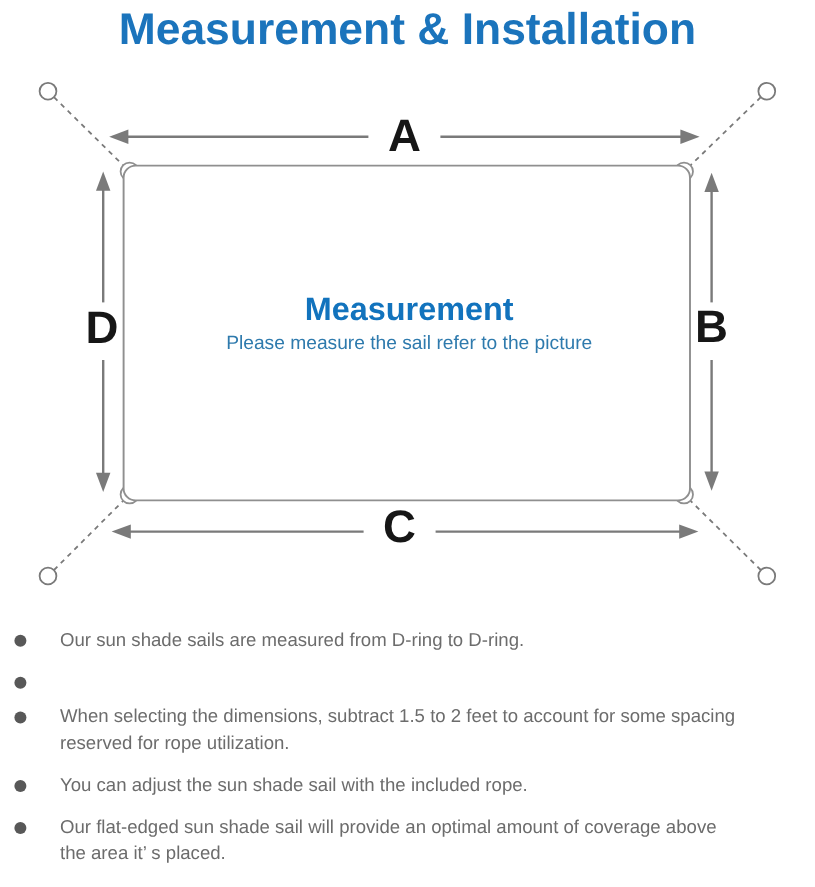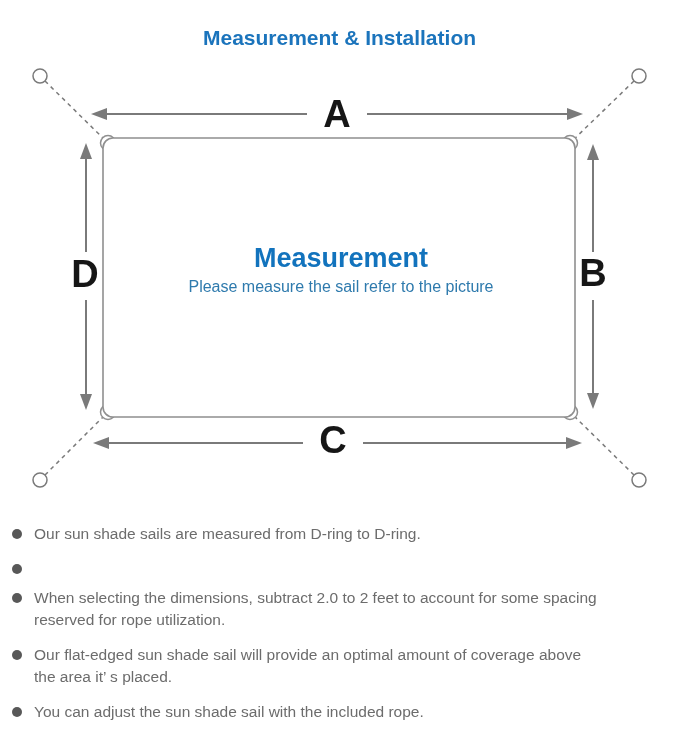--- a/index.html
+++ b/index.html
@@ -12,24 +12,24 @@
     font-family: "Liberation Sans", sans-serif;
   }
   .page {
     width: 679px;
     height: 739px;
     position: relative;
     background: #ffffff;
   }
   .page-title {
     height: 52px;
-    padding-top: 20px;
+    padding-top: 7px;
     box-sizing: border-box;
     text-align: center;
-    font-size: 21px;
+    font-size: 37px;
     line-height: 36px;
     font-weight: bold;
     color: #1b74bc;
     letter-spacing: 0px;
   }
   .diagram-wrap {
     width: 679px;
     height: 465px;
     display: block;
   }
@@ -50,21 +50,21 @@
     font-size: 16px;
     fill: #2e7aad;
   }
   .notes-list {
     list-style: none;
     margin: 6px 0 0 0;
     padding: 0 6px 0 12px;
   }
   .notes-list li {
     display: flex;
-    gap: 12px;
+    gap: 28px;
     margin-bottom: 13px;
     color: #6c6c6c;
     font-size: 15.5px;
     line-height: 22px;
   }
   .bullet-dot {
     flex: 0 0 auto;
     width: 10px;
     height: 10px;
     border-radius: 50%;
@@ -142,27 +142,27 @@
   <ul class="notes-list">
     <li>
       <span class="bullet-dot"></span>
       <span class="note-text">Our sun shade sails are measured from D-ring to D-ring.</span>
     </li>
     <li>
       <span class="bullet-dot"></span>
     </li>
     <li>
       <span class="bullet-dot"></span>
-      <span class="note-text">When selecting the dimensions, subtract 2.0 to 2 feet to account for some spacing
+      <span class="note-text">When selecting the dimensions, subtract 1.5 to 2 feet to account for some spacing
 reserved for rope utilization.</span>
+    </li>
+    <li>
+      <span class="bullet-dot"></span>
+      <span class="note-text">You can adjust the sun shade sail with the included rope.</span>
     </li>
     <li>
       <span class="bullet-dot"></span>
       <span class="note-text">Our flat-edged sun shade sail will provide an optimal amount of coverage above
 the area it’ s placed.</span>
     </li>
-    <li>
-      <span class="bullet-dot"></span>
-      <span class="note-text">You can adjust the sun shade sail with the included rope.</span>
-    </li>
   </ul>
 
 </div>
 
 </body></html>

